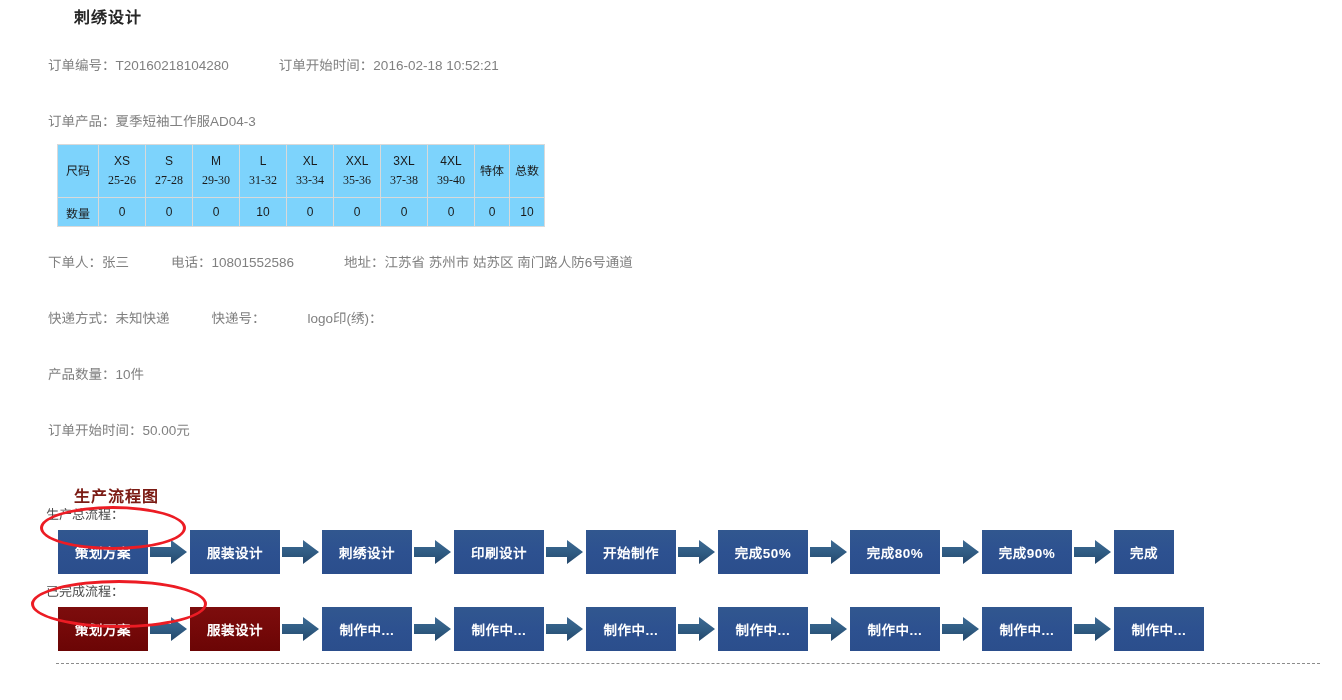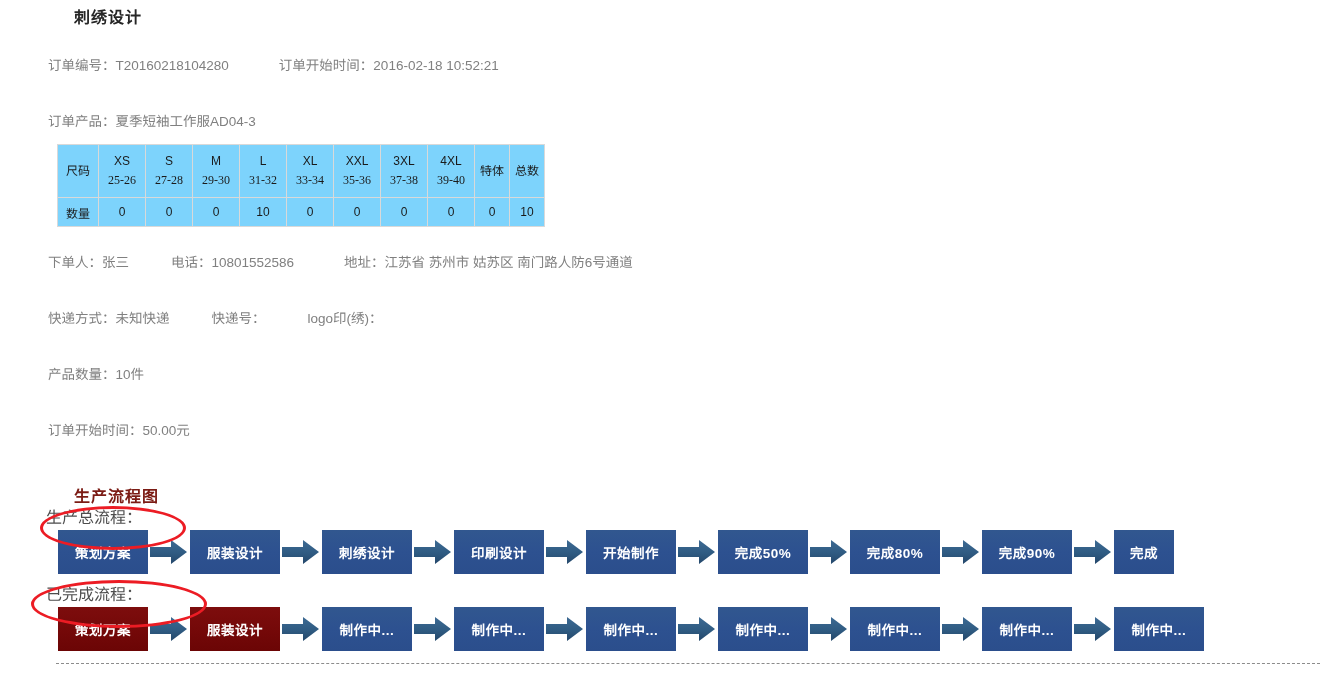--- a/index.html
+++ b/index.html
@@ -91,21 +91,21 @@
     position: absolute;
     left: 74px;
     top: 15px;
     font-size: 16px;
     font-weight: bold;
     color: #7b1b14;
     letter-spacing: 1px;
   }
   .flow-label {
     position: absolute;
-    font-size: 16px;
+    font-size: 13px;
     color: #4d4d4d;
     white-space: nowrap;
   }
   .flow-label.l1 { left: 46px; top: 504px; }
   .flow-label.l2 { left: 46px; top: 581px; }
 
   .flow-row {
     position: absolute;
     left: 58px;
     display: flex;

